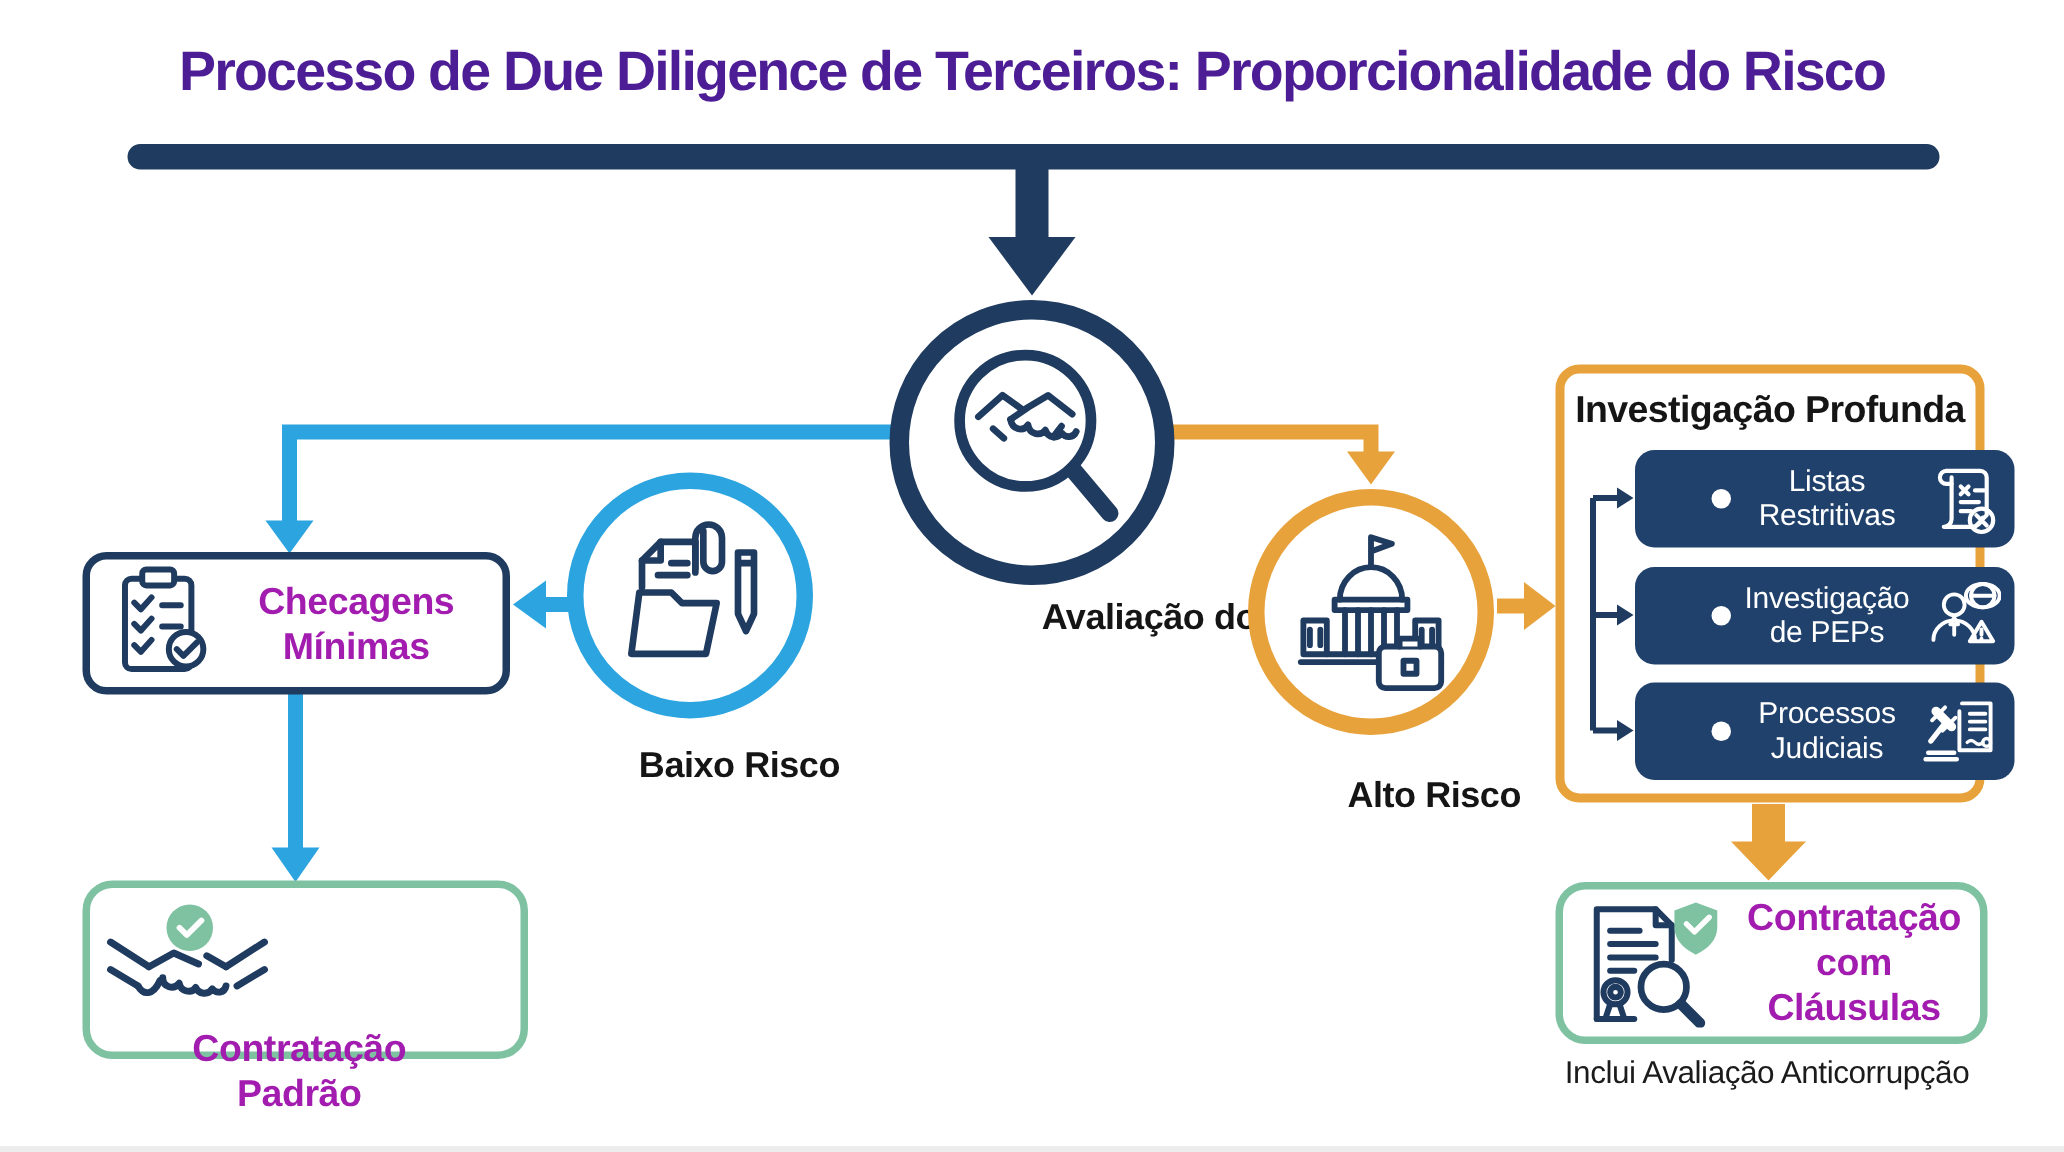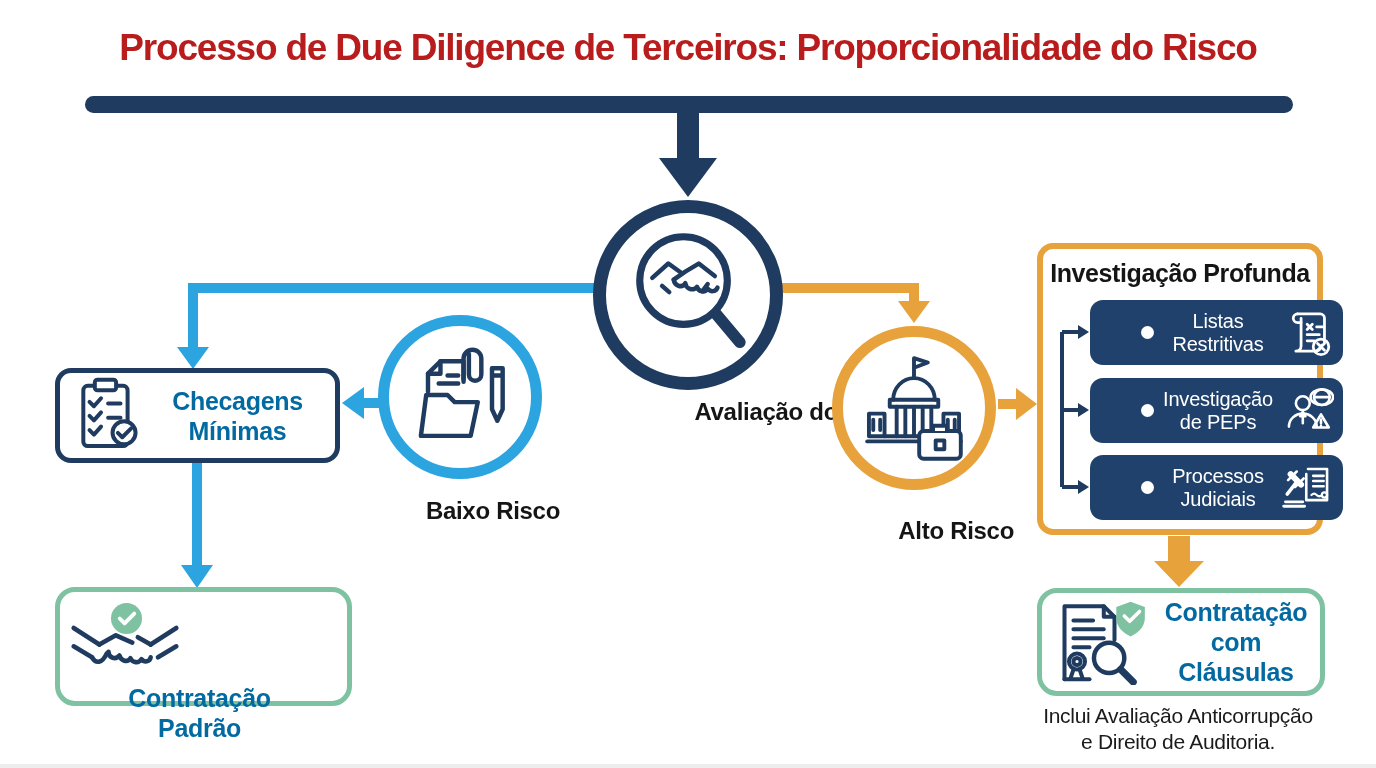--- a/index.html
+++ b/index.html
@@ -3,41 +3,41 @@
 <meta charset="utf-8">
 <style>
   html,body{margin:0;padding:0;background:#fff;}
   #canvas{
     position:relative;width:1376px;height:768px;background:#ffffff;
     font-family:"Liberation Sans", sans-serif;overflow:hidden;
   }
   .abs{position:absolute;}
   #title{
     left:0;right:0;top:27px;text-align:center;
-    font-size:37px;font-weight:bold;letter-spacing:-1.2px;color:#b91c1c;
+    font-size:37px;font-weight:bold;letter-spacing:-1.2px;color:#4c1d95;
   }
   #connectors{left:0;top:0;z-index:1;}
   .node{z-index:2;}
   
   .circle{border-radius:50%;background:#fff;display:flex;align-items:center;justify-content:center;}
   #central-circle{left:593px;top:200px;width:190px;height:190px;border:13px solid #1F3B5F;box-sizing:border-box;}
   #low-circle{left:378px;top:315px;width:164px;height:164px;border:11px solid #2BA4E0;box-sizing:border-box;}
   #high-circle{left:832px;top:326px;width:164px;height:164px;border:11px solid #E8A23B;box-sizing:border-box;}
   
   .node-label{font-size:24px;font-weight:bold;color:#151515;text-align:right;line-height:29px;letter-spacing:-0.3px;}
   #central-label{left:538px;top:397px;width:300px;}
   #low-label{left:360px;top:496px;width:200px;}
   #high-label{left:814px;top:496px;width:200px;margin-top:20px;}
   
   .box{background:#fff;box-sizing:border-box;display:flex;align-items:center;}
   #minimal-box{left:55px;top:368px;width:285px;height:95px;border:5px solid #1F3B5F;border-radius:16px;}
   #standard-box{left:55px;top:587px;width:287px;height:109px;border:5px solid #7FC2A2;border-radius:20px;position:absolute;}
   #deep-box{left:1037px;top:243px;width:286px;height:292px;border:6px solid #E8A23B;border-radius:16px;background:#fff;box-sizing:border-box;}
   #clauses-box{left:1037px;top:588px;width:288px;height:108px;border:5px solid #7FC2A2;border-radius:20px;}
-  .box-label{flex:1;text-align:center;font-size:25px;font-weight:bold;color:#0369a1;line-height:30px;letter-spacing:-0.3px;}
+  .box-label{flex:1;text-align:center;font-size:25px;font-weight:bold;color:#a21caf;line-height:30px;letter-spacing:-0.3px;}
   
   #deep-title{position:absolute;left:0;right:0;top:10px;text-align:center;font-size:25px;font-weight:bold;color:#151515;letter-spacing:-0.4px;}
   .pill{
     position:absolute;left:47px;width:217px;height:65px;background:#20416B;border-radius:13px;
     display:flex;align-items:center;color:#fff;padding-left:36px;
   }
   .pill-bullet{width:13px;height:13px;border-radius:50%;background:#fff;margin-left:15px;flex:0 0 auto;}
   .pill-text{flex:1;text-align:center;font-size:20px;line-height:23px;font-weight:500;letter-spacing:-0.2px;}
   .pill-icon{flex:0 0 auto;margin-right:9px;}
   
@@ -267,17 +267,16 @@
       <path d="M81,19 l6,6 l11,-11" fill="none" stroke="#fff" stroke-width="4" stroke-linecap="round" stroke-linejoin="round"></path>
     </svg>
     <div class="box-label">
       <div>Contratação</div>
       <div>com Cláusulas</div>
     </div>
   </div>
 
   <div id="footnote" class="abs node">
     <div>Inclui Avaliação Anticorrupção</div>
-    <div>e Direito de Auditoria.</div>
   </div>
 
   <div id="bottom-edge" class="abs"></div>
 </div>
 
 </body></html>

